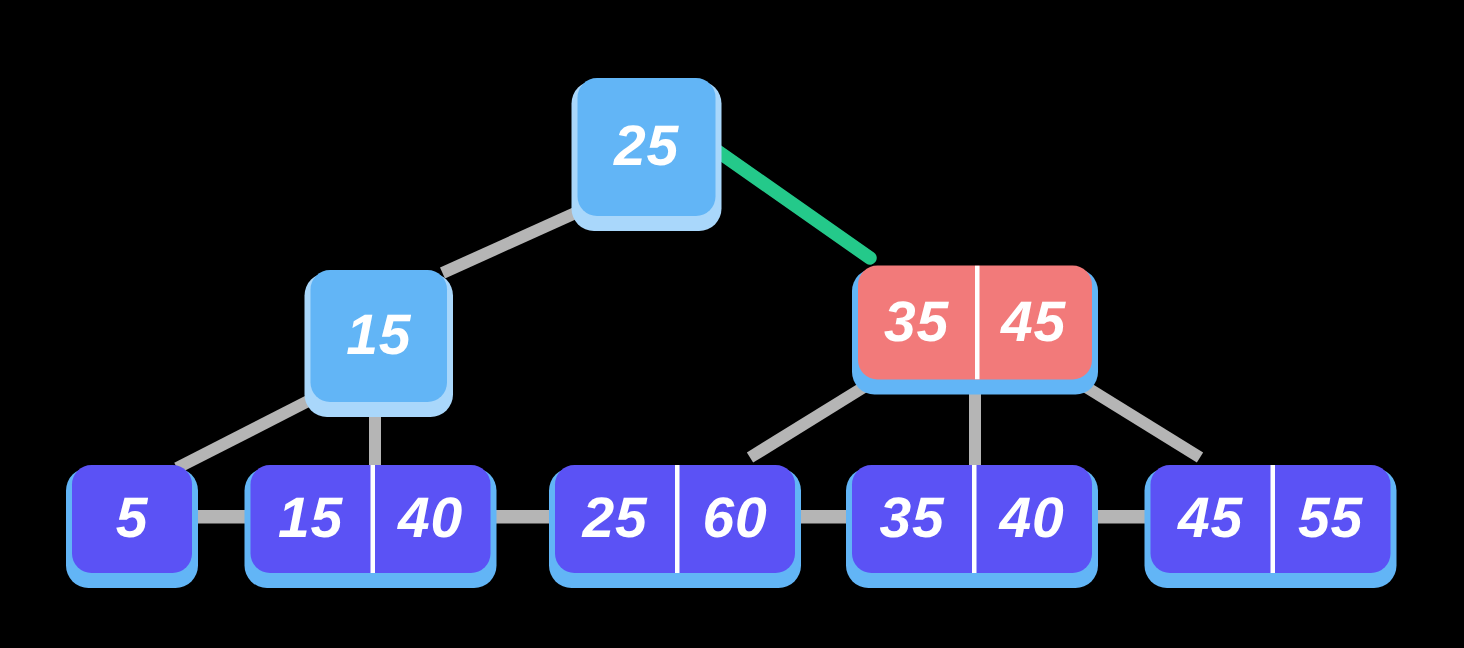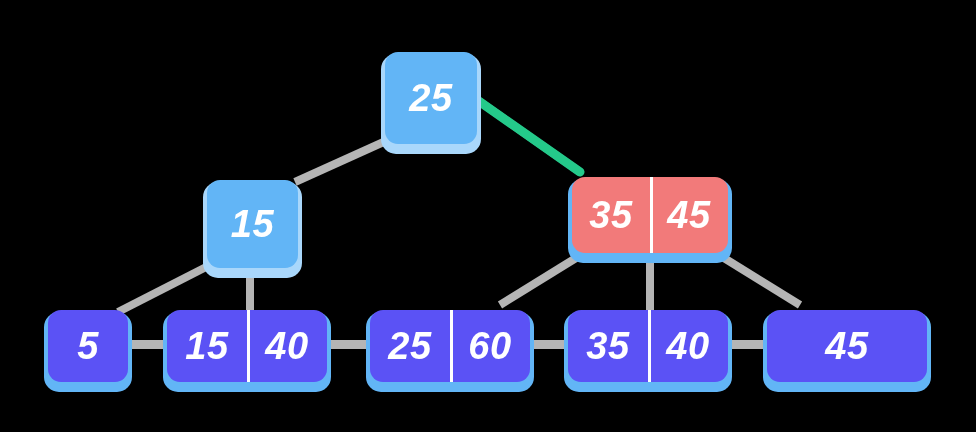--- a/index.html
+++ b/index.html
@@ -146,16 +146,17 @@
         <div class="plate"></div>
         <div class="face">
           <div class="cell">35</div>
           <div class="cell">40</div>
         </div>
       </div>
       <div class="node leaf" style="left: 767px; top: 310px; width: 160px; height: 72px;">
         <div class="plate"></div>
         <div class="face">
           <div class="cell">45</div>
+          <div class="cell">55</div>
         </div>
       </div>
     </div>
 </div>
 
 </body></html>

